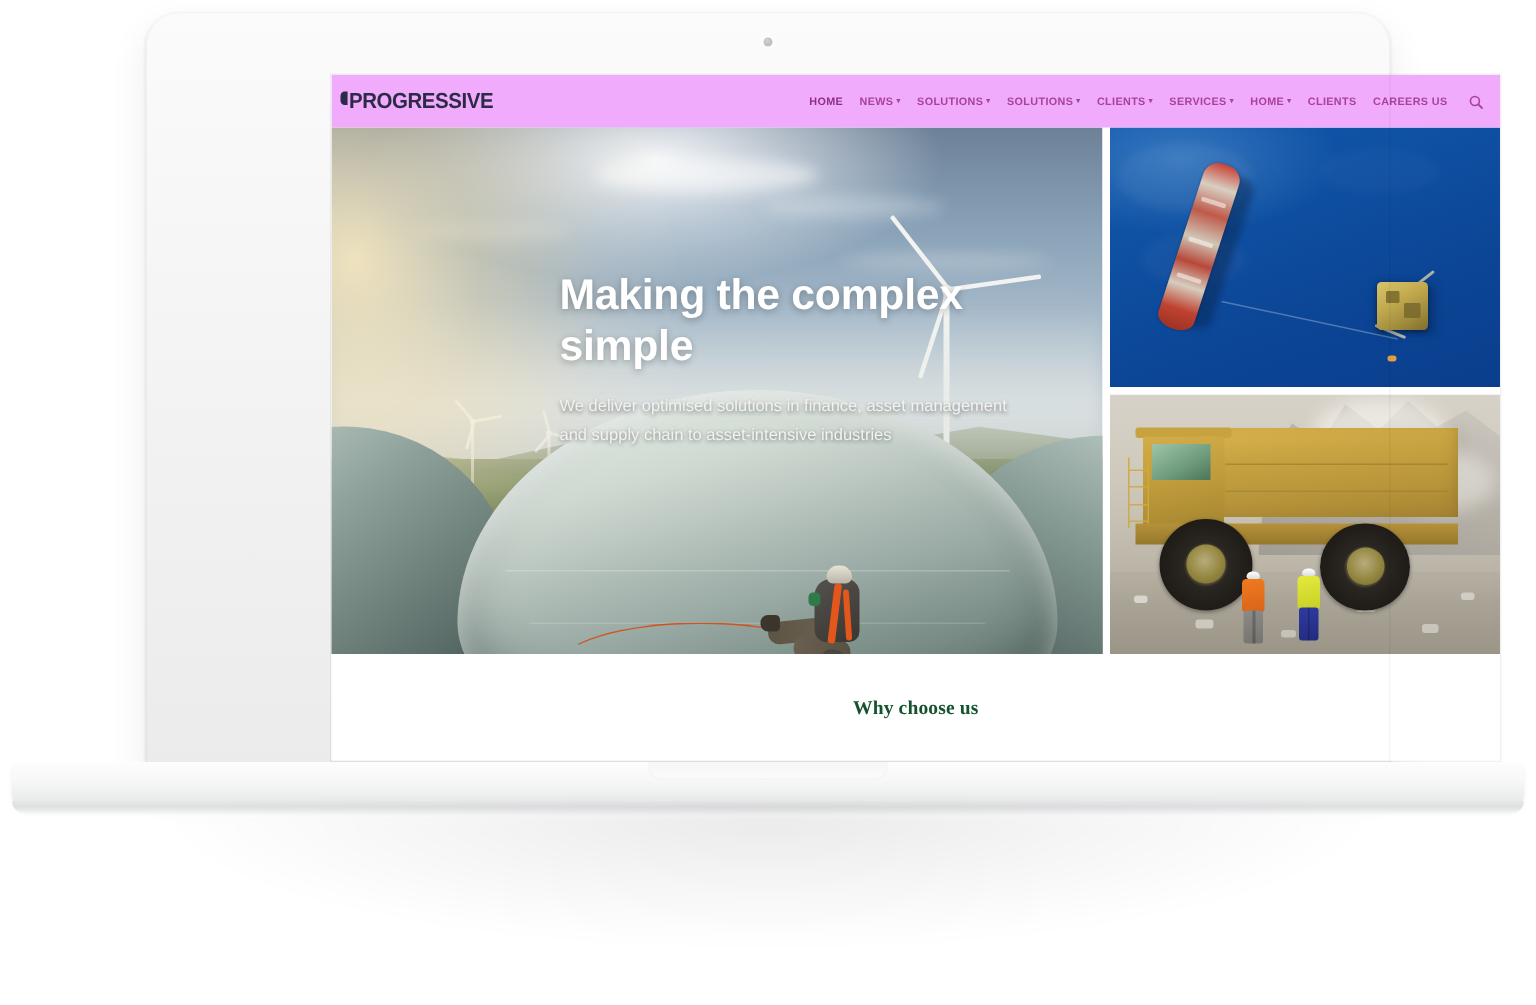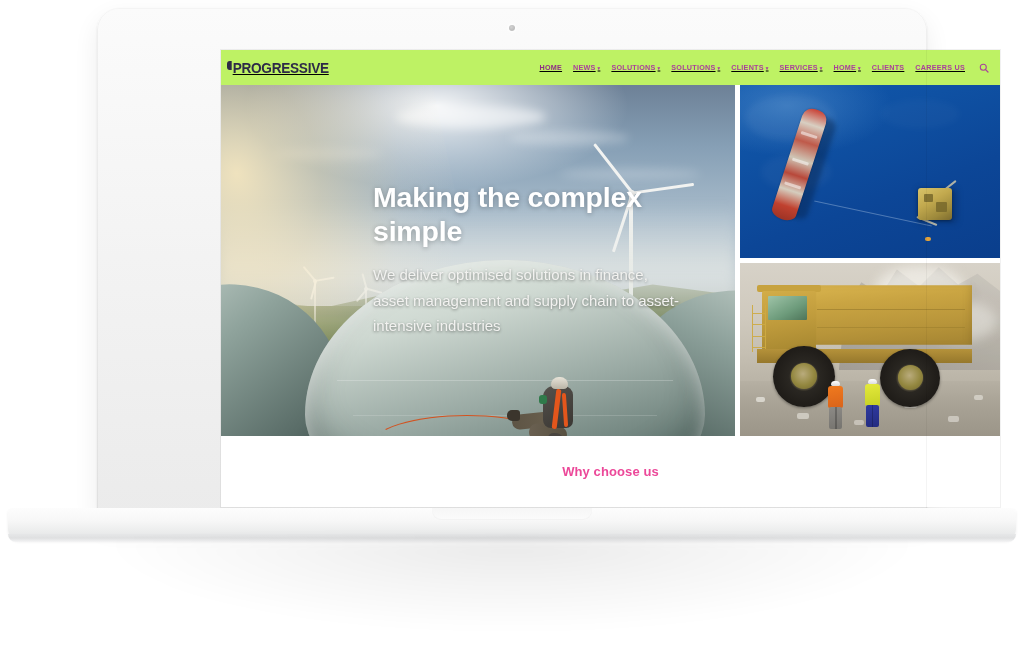--- a/index.html
+++ b/index.html
@@ -110,22 +110,21 @@
 
   
   #site { position: relative; width: 100%; height: 100%; background:#fff; }
 
   
   #site-header {
     height: 35px;
     display: flex;
     justify-content: space-between;
     padding: 0 10px 0 6px;
-    background: #bef264;
-    text-decoration: underline;
+    background: #f0abfc;
   }
   #brand-logo {
     display: flex;
     align-items: center;
     font-size: 14.5px;
     font-weight: bold;
     letter-spacing: -0.3px;
     color: #2d2a47;
     font-stretch: condensed;
     transform: scaleX(0.94);
@@ -327,21 +326,21 @@
     margin: 0;
     font-size: 28.5px;
     line-height: 1.19;
     font-weight: bold;
     color: #ffffff;
     letter-spacing: -0.2px;
     text-shadow: 0 1px 5px rgba(0,0,0,0.28);
   }
   #hero-subheading {
     margin: 13px 0 0 0;
-    font-size: 15px;
+    font-size: 11px;
     line-height: 1.72;
     color: #f2f2f0;
     text-shadow: 0 1px 3px rgba(0,0,0,0.45);
   }
 
   
   .ocean {
     position: absolute; inset: 0;
     background:
       radial-gradient(ellipse 70% 50% at 18% 12%, rgba(90,150,210,0.5) 0%, rgba(90,150,210,0) 58%),
@@ -532,22 +531,23 @@
   
   #why-choose-section {
     height: 71px;
     display: flex;
     align-items: center;
     justify-content: center;
     background: #ffffff;
   }
   #why-choose-title {
     font-size: 13px;
-    color: #ec4899;
+    color: #14532d;
     letter-spacing: 0.1px;
+    font-family: Liberation Serif, serif;
   }
 </style>
 </head>
 <body>
 
 <div id="laptop-mockup">
 
   <div id="laptop-lid">
     <div id="webcam-dot"></div>
 

